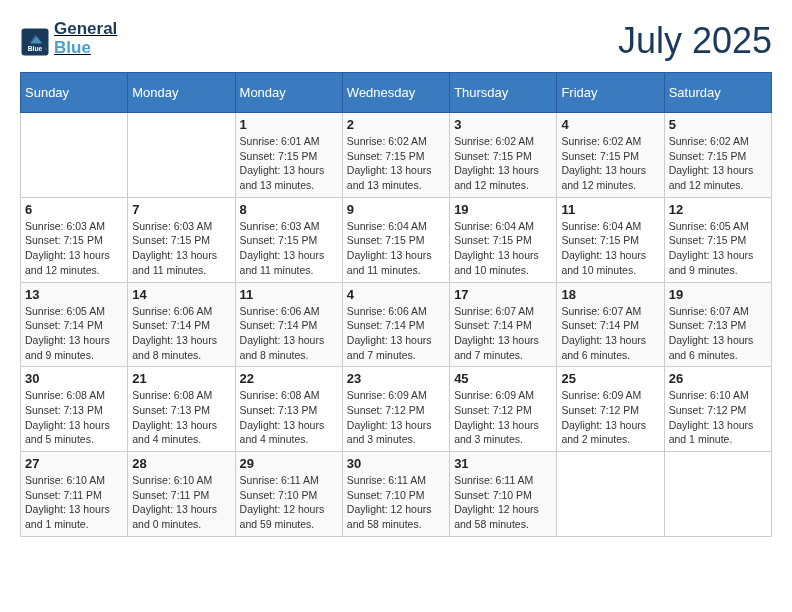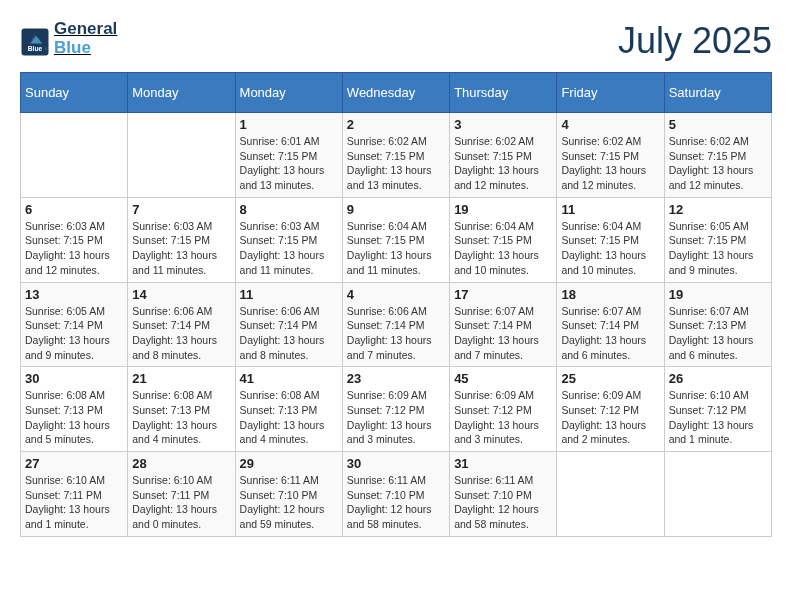--- a/index.html
+++ b/index.html
@@ -262,21 +262,21 @@
 and 5 minutes.</div>
         </td>
         <td class="row-bg-2">
           <span class="day-num">21</span>
           <div class="day-info" style="white-space: pre-line;">Sunrise: 6:08 AM
 Sunset: 7:13 PM
 Daylight: 13 hours
 and 4 minutes.</div>
         </td>
         <td class="row-bg-2">
-          <span class="day-num">41</span>
+          <span class="day-num">22</span>
           <div class="day-info" style="white-space: pre-line;">Sunrise: 6:08 AM
 Sunset: 7:13 PM
 Daylight: 13 hours
 and 4 minutes.</div>
         </td>
         <td class="row-bg-2">
           <span class="day-num">23</span>
           <div class="day-info" style="white-space: pre-line;">Sunrise: 6:09 AM
 Sunset: 7:12 PM
 Daylight: 13 hours

